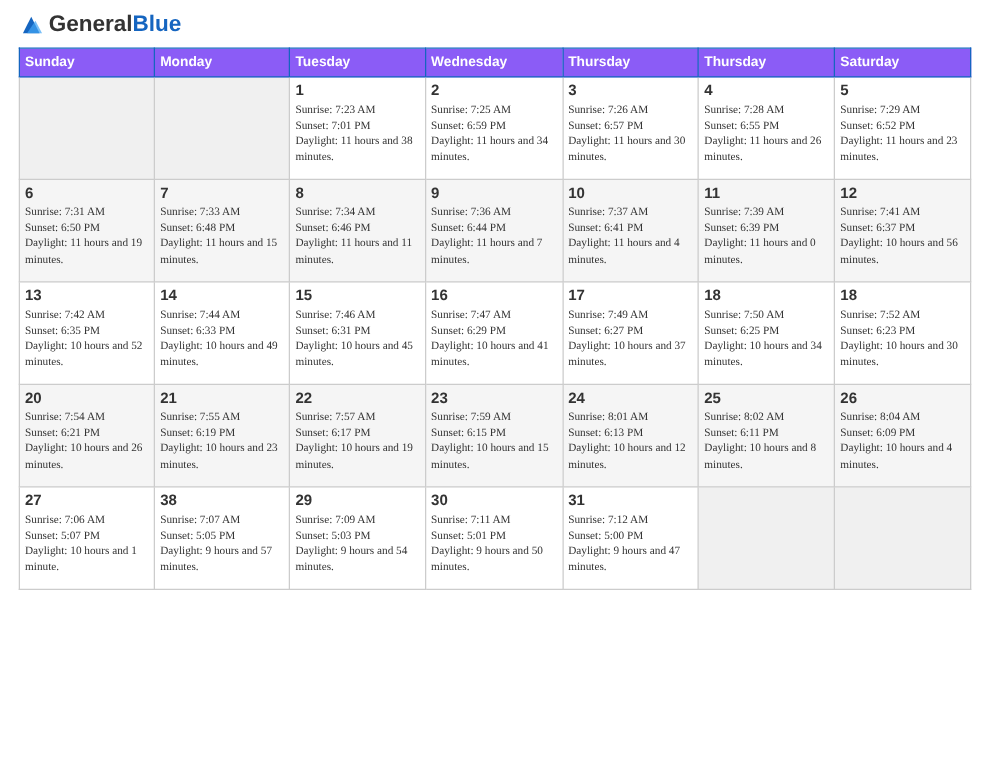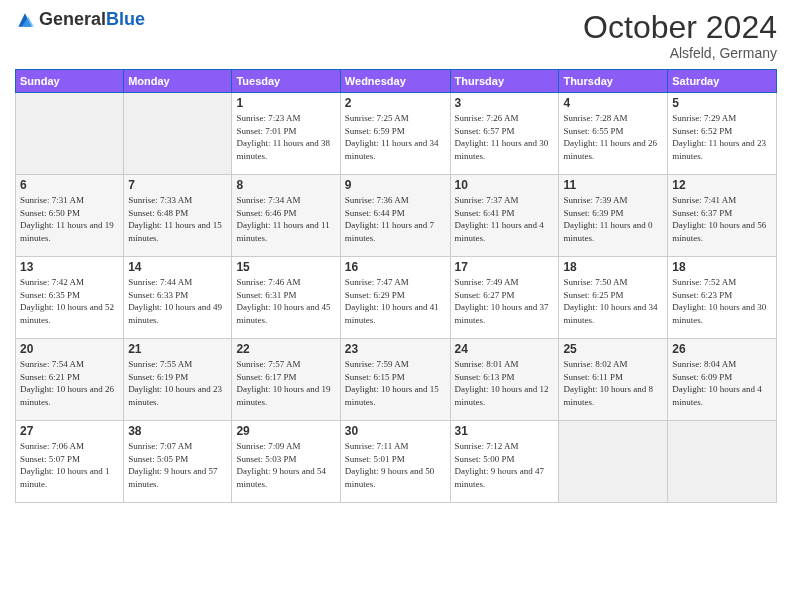--- a/index.html
+++ b/index.html
@@ -108,24 +108,20 @@
       <svg class="logo-icon" viewBox="0 0 30 30" xmlns="http://www.w3.org/2000/svg">
         <polygon points="5,25 15,5 25,25" fill="#1565C0"></polygon>
         <polygon points="10,25 20,10 28,25" fill="#42A5F5" opacity="0.7"></polygon>
       </svg>
       <div>
         <div class="logo-text">
           <span class="logo-general">General</span><span class="logo-blue">Blue</span>
         </div>
       </div>
     </div>
-    <div class="title-block">
-      <div class="month-title">October 2024</div>
-      <div class="location">Alsfeld, Germany</div>
-    </div>
   </div>
 
   <table>
     <thead>
       <tr>
         <th>Sunday</th>
         <th>Monday</th>
         <th>Tuesday</th>
         <th>Wednesday</th>
         <th>Thursday</th>

